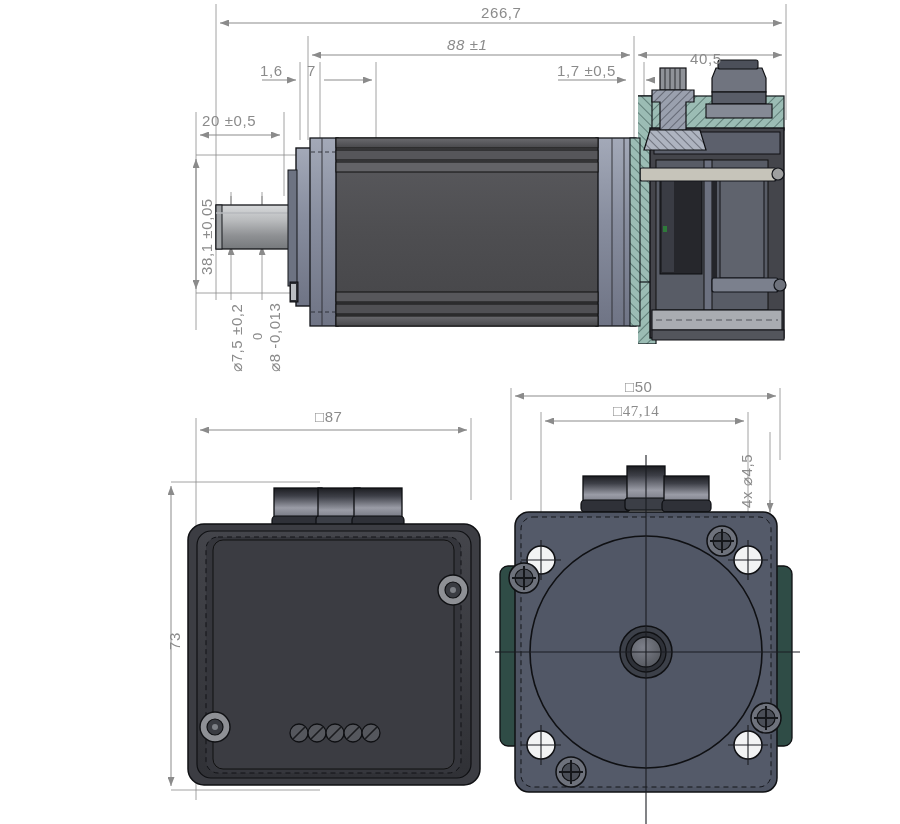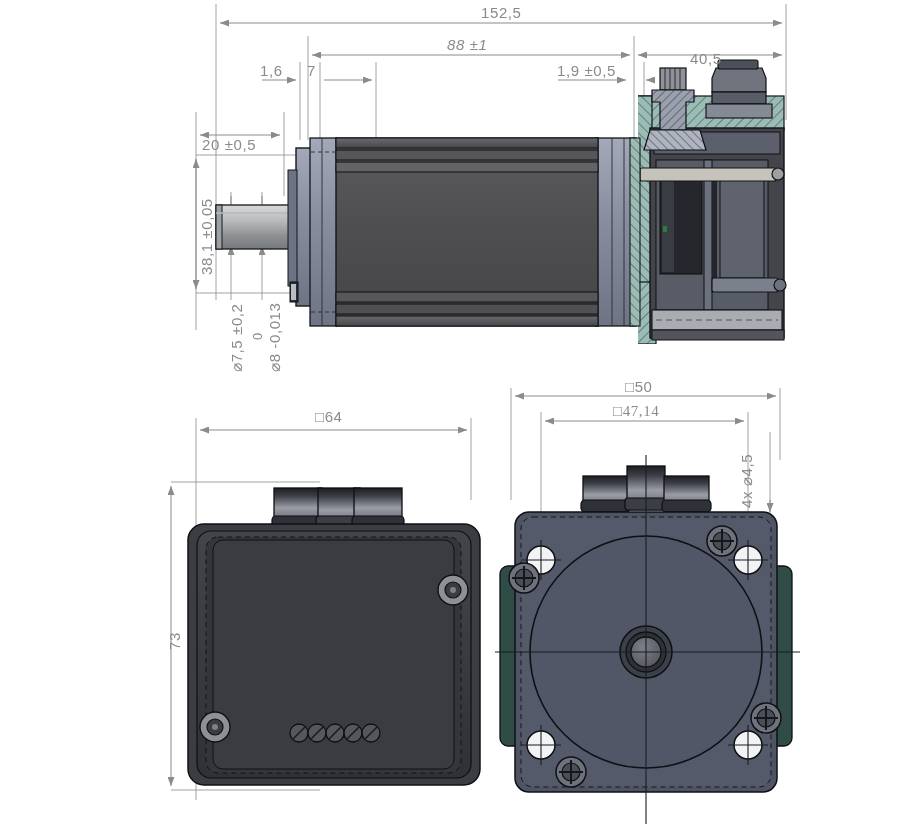--- a/index.html
+++ b/index.html
@@ -365,43 +365,43 @@
       <line x1="541" y1="725" x2="541" y2="765"></line>
         <line x1="521" y1="745" x2="561" y2="745"></line>
       <line x1="748" y1="725" x2="748" y2="765"></line>
         <line x1="728" y1="745" x2="768" y2="745"></line>
     </g>
   </g>
 </svg>
 
 <div>
 
-  <span class="dimtxt" style="left:481px;top:4px;">152,5</span>
+  <span class="dimtxt" style="left:481px;top:4px;">266,7</span>
 
   <span class="dimtxt" style="left:447px;top:36px;font-style:italic;">88 ±1</span>
 
   <span class="dimtxt" style="left:690px;top:50px;">40,5</span>
 
   <span class="dimtxt" style="left:260px;top:62px;">1,6</span>
 
   <span class="dimtxt" style="left:307px;top:62px;">7</span>
 
-  <span class="dimtxt" style="left:557px;top:62px;">1,9 ±0,5</span>
-
-  <span class="dimtxt" style="left:202px;top:112px;margin-top:24px;">20 ±0,5</span>
+  <span class="dimtxt" style="left:557px;top:62px;">1,7 ±0,5</span>
+
+  <span class="dimtxt" style="left:202px;top:112px;">20 ±0,5</span>
 
   <span class="dimtxt vt" style="left:198px;top:275px;transform:rotate(-90deg);">38,1 ±0,05</span>
 
   <span class="dimtxt vt" style="left:228px;top:372px;transform:rotate(-90deg);">⌀7,5 ±0,2</span>
 
   <span class="dimtxt vt small" style="left:250px;top:340px;transform:rotate(-90deg);">0</span>
 
   <span class="dimtxt vt" style="left:266px;top:372px;transform:rotate(-90deg);">⌀8 -0,013</span>
 
-  <span class="dimtxt" style="left:315px;top:408px;">□64</span>
+  <span class="dimtxt" style="left:315px;top:408px;">□87</span>
 
   <span class="dimtxt vt" style="left:166px;top:650px;transform:rotate(-90deg);">73</span>
 
   <span class="dimtxt" style="left:625px;top:378px;">□50</span>
 
   <span class="dimtxt" style="left:613px;top:403px;font-family:Liberation Serif, serif;">□47,14</span>
 
   <span class="dimtxt vt" style="left:738px;top:508px;transform:rotate(-90deg);">4x ⌀4,5</span>
 </div>
 

